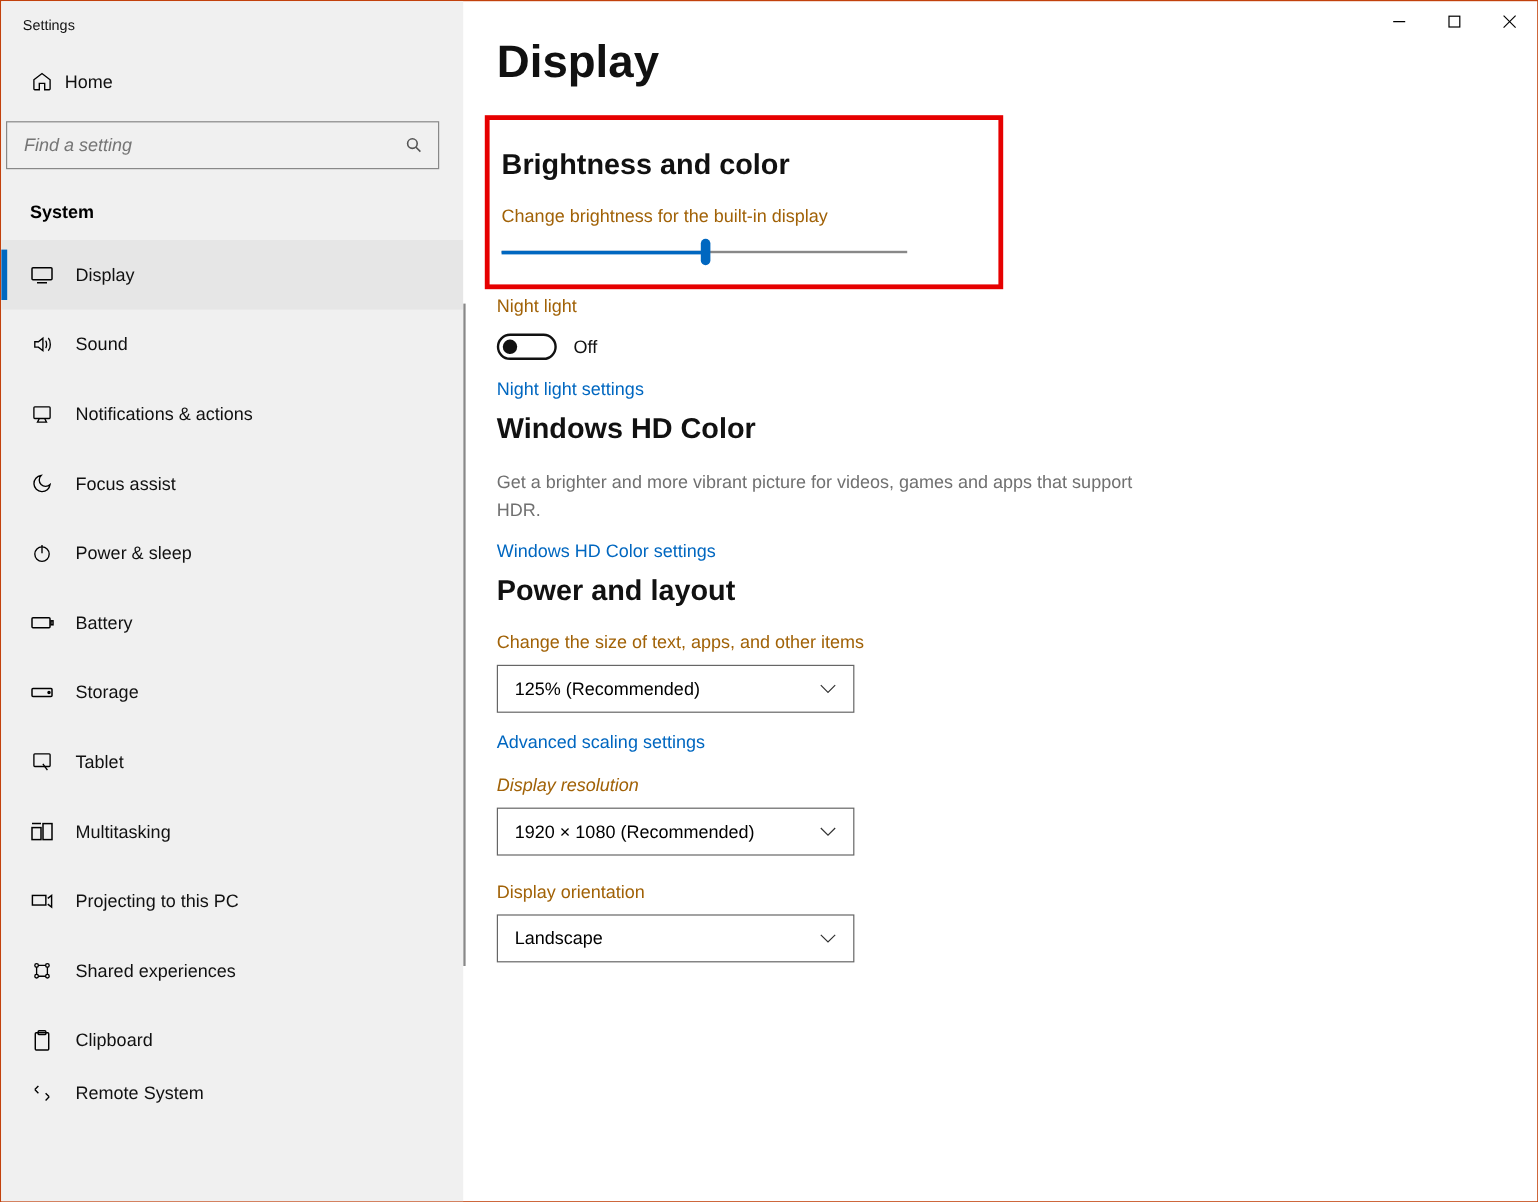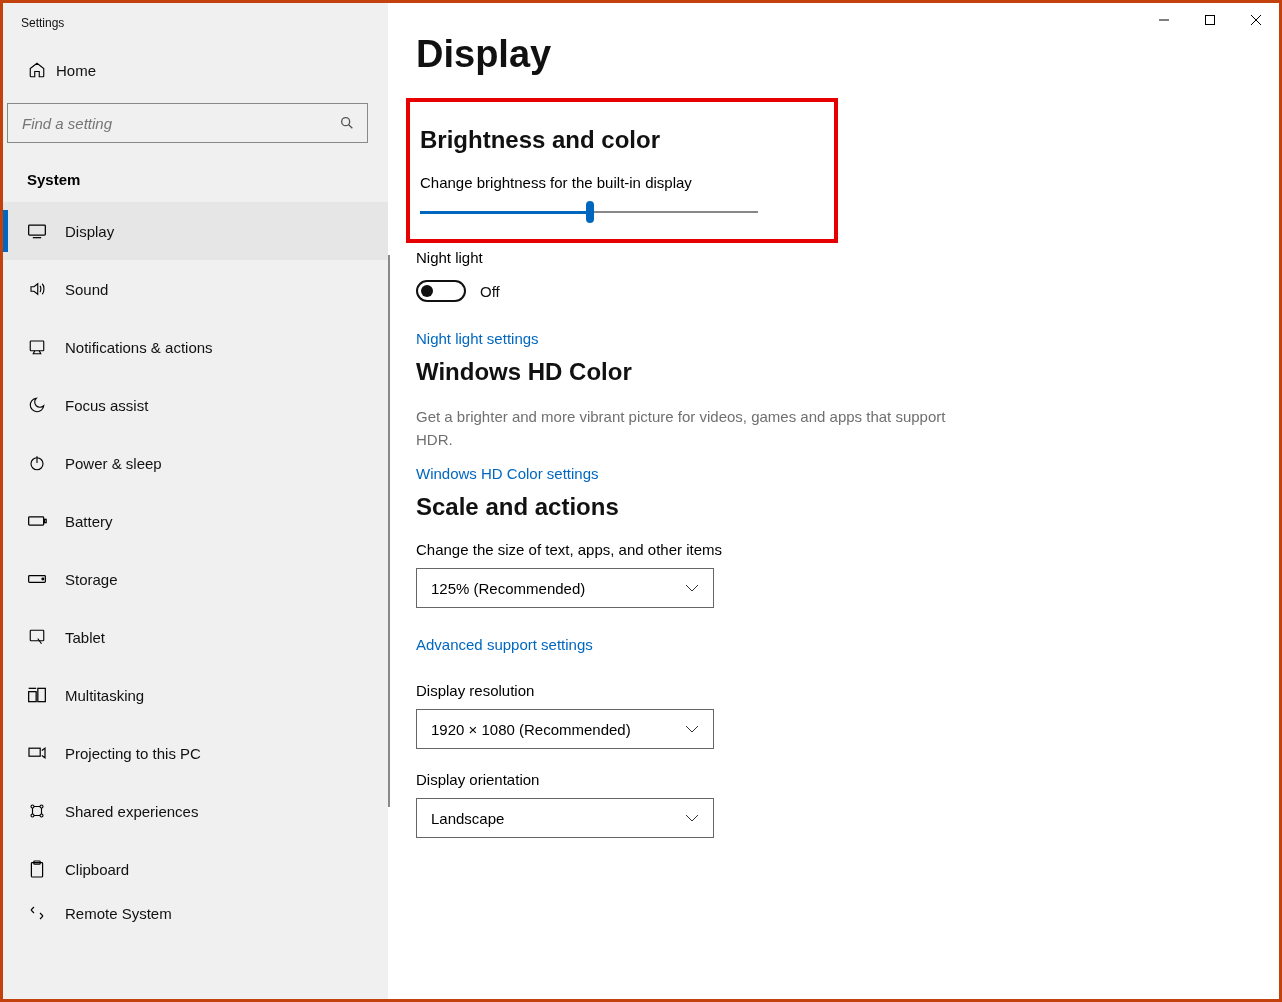--- a/index.html
+++ b/index.html
@@ -1,17 +1,17 @@
 <!DOCTYPE html>
 <html><head>
 <meta charset="utf-8">
 <style>
 * { margin:0; padding:0; box-sizing:border-box; font-family:"Segoe UI",Arial,sans-serif; }
 body { width:1282px; height:1002px; background:#fff; overflow:hidden; }
-.win { display:flex; width:100%; height:100%; border:3px solid #c2410c; position:relative; }
+.win { display:flex; width:100%; height:100%; border:1px solid #c2410c; position:relative; }
 .sidebar { width:385px; background:#f0f0f0; display:flex; flex-direction:column; }
 .titlebar { height:40px; display:flex; align-items:center; padding-left:18px; font-size:12px; color:#111; }
 .home-row { display:flex; align-items:center; padding:18px 24px 18px 24px; cursor:pointer; }
 .home-row .icn { width:20px; display:inline-flex; justify-content:center; }
 .home-row .lbl { margin-left:9px; font-size:15px; color:#111; }
 .searchbox { margin:6px 20px 14px 4px; border:1px solid #888; background:#f0f0f0; height:40px; display:flex; align-items:center; }
 .searchbox input { flex:1; border:none; background:transparent; padding:0 14px; font-size:15px; font-style:italic; color:#666; outline:none; }
 .searchbox .sicon { width:40px; display:flex; align-items:center; justify-content:center; }
 .cat-hdr { padding:14px 24px 14px 24px; font-size:15px; font-weight:600; color:#000; }
 .nav { flex:1; overflow:hidden; position:relative; }
@@ -20,30 +20,30 @@
 .nav-item .lbl { margin-left:18px; font-size:15px; color:#111; }
 .nav-item.active { background:#e6e6e6; }
 .nav-item.active::before { content:""; position:absolute; left:0; top:8px; bottom:8px; width:5px; background:#0067c0; }
 .content { flex:1; position:relative; padding:0 0 0 0; overflow:hidden; }
 .win-ctrls { position:absolute; right:0; top:0; display:flex; }
 .win-ctrls div { width:46px; height:34px; display:flex; align-items:center; justify-content:center; cursor:pointer; }
 .page { padding:30px 30px 0 28px; height:100%; overflow:hidden; }
 h1.page-title { font-size:38px; font-weight:600; color:#111; margin-bottom:22px; }
 .highlight-box { border:4px solid #e60000; padding:8px 0 16px 0; margin-left:-10px; margin-right:0; width:432px; padding-left:10px; }
 h2.sec { font-size:24px; font-weight:600; color:#111; margin-bottom:20px; margin-top:10px; }
-.lbl-row { font-size:15px; color:#000000; margin-bottom:10px; }
+.lbl-row { font-size:15px; color:#a16207; margin-bottom:10px; }
 .slider { width:338px; height:22px; display:flex; align-items:center; position:relative; }
 .slider .rail { height:2px; background:#888; width:100%; position:absolute; }
 .slider .fill { height:3px; background:#0067c0; width:50%; position:absolute; }
 .slider .thumb { width:8px; height:22px; border-radius:4px; background:#0067c0; position:absolute; left:49%; }
 .toggle-row { display:flex; align-items:center; margin-top:14px; }
 .toggle { width:50px; height:22px; border:2px solid #111; border-radius:12px; position:relative; cursor:pointer; }
 .toggle .knob { width:12px; height:12px; border-radius:50%; background:#111; position:absolute; left:3px; top:3px; }
 .toggle-state { margin-left:14px; font-size:15px; color:#111; }
-.link { color:#0067c0; font-size:15px; text-decoration:none; display:inline-block; margin-top:28px; cursor:pointer; }
+.link { color:#0067c0; font-size:15px; text-decoration:none; display:inline-block; margin-top:16px; cursor:pointer; }
 .desc { font-size:15px; color:#707070; margin-top:10px; line-height:1.5; max-width:550px; }
 .dropdown { border:1px solid #666; height:40px; width:298px; display:flex; align-items:center; justify-content:space-between; padding:0 14px; margin-top:10px; cursor:pointer; background:#fff; font-size:15px; }
 .section-gap { margin-top:40px; }
 .content-scroll { position:absolute; left:0; top:252px; width:2px; height:552px; background:#888; }
 svg { display:block; }
 </style>
 </head>
 <body>
 
 <div class="win">
@@ -230,33 +230,33 @@
           <div class="knob"></div>
         </div>
         <span class="toggle-state">Off</span>
       </div>
       <a class="link">Night light settings</a>
 
       <h2 class="sec section-gap">Windows HD Color</h2>
       <div class="desc">Get a brighter and more vibrant picture for videos, games and apps that support HDR.</div>
       <a class="link" style="margin-top:14px;">Windows HD Color settings</a>
 
-      <h2 class="sec section-gap">Scale and actions</h2>
+      <h2 class="sec section-gap">Power and layout</h2>
       <div class="lbl-row">Change the size of text, apps, and other items</div>
       <div class="dropdown">
         <span>125% (Recommended)</span>
         <span>
             <svg width="14" height="8" viewBox="0 0 14 8" fill="none" stroke="#333" stroke-width="1">
               <path d="M1 1l6 6 6-6"></path>
             </svg>
           </span>
       </div>
-      <a class="link">Advanced support settings</a>
-
-      <div class="lbl-row" style="margin-top:28px;">Display resolution</div>
+      <a class="link">Advanced scaling settings</a>
+
+      <div class="lbl-row" style="margin-top:18px;font-style:italic;">Display resolution</div>
       <div class="dropdown">
         <span>1920 × 1080 (Recommended)</span>
         <span>
             <svg width="14" height="8" viewBox="0 0 14 8" fill="none" stroke="#333" stroke-width="1">
               <path d="M1 1l6 6 6-6"></path>
             </svg>
           </span>
       </div>
 
       <div class="lbl-row" style="margin-top:22px;">Display orientation</div>

